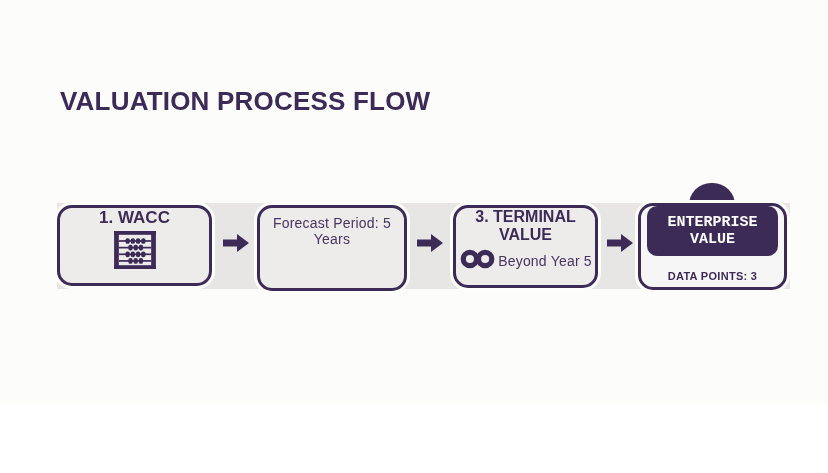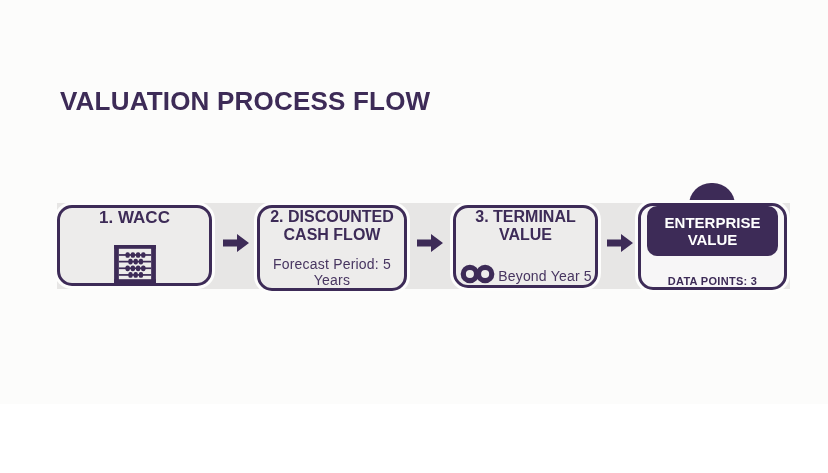--- a/index.html
+++ b/index.html
@@ -44,21 +44,21 @@
   }
   .box {
     position: absolute;
     background: #edeceb;
     border: 3px solid #3d2b57;
     border-radius: 15px;
     box-shadow: 0 0 0 3px #fdfdfc;
     display: flex;
     flex-direction: column;
     align-items: center;
-    justify-content: space-between;
+    justify-content: flex-start;
     box-sizing: border-box;
     z-index: 2;
     text-align: center;
   }
   .box1 { left: 57px;  top: 205px; width: 155px; height: 81px; }
   .box2 { left: 257px; top: 205px; width: 150px; height: 86px; }
   .box3 { left: 453px; top: 205px; width: 145px; height: 83px; }
   .box4 { left: 638px; top: 203px; width: 149px; height: 87px; background: #f7f6f7; }
   .box-title {
     font-size: 17px;
@@ -84,20 +84,21 @@
   .bottom-row .box-sub { margin-top: 4px; }
   .pill {
     background: #3d2b57;
     border-radius: 10px;
     width: 131px;
     padding: 8px 0 7px 0;
     color: #ffffff;
     font-size: 15px;
     font-weight: 700;
     line-height: 1.15;
+    font-family: Liberation Mono, monospace;
   }
   .pill-sub {
     font-size: 11px;
     font-weight: 700;
     color: #3d2b57;
     margin-top: 14px;
     letter-spacing: 0.3px;
   }
   .arrow {
     position: absolute;
@@ -146,24 +147,20 @@
         <rect x="27" y="28.5" width="4.5" height="6" rx="2"></rect>
       </g>
     </svg>
   </div>
 
   <svg class="arrow a1" width="26" height="20" viewBox="0 0 26 20" aria-hidden="true">
     <polygon points="0,6.5 14,6.5 14,1 26,10 14,19 14,13.5 0,13.5" fill="#3d2b57"></polygon>
   </svg>
 
   <div class="box box2">
-    <div class="box-title">
-      <span>2. DISCOUNTED</span><br>
-      <span>CASH FLOW</span>
-    </div>
     <div class="box-sub">Forecast Period: 5 Years</div>
   </div>
 
   <svg class="arrow a2" width="26" height="20" viewBox="0 0 26 20" aria-hidden="true">
     <polygon points="0,6.5 14,6.5 14,1 26,10 14,19 14,13.5 0,13.5" fill="#3d2b57"></polygon>
   </svg>
 
   <div class="box box3">
     <div class="box-title">
       <span>3. TERMINAL</span><br>

